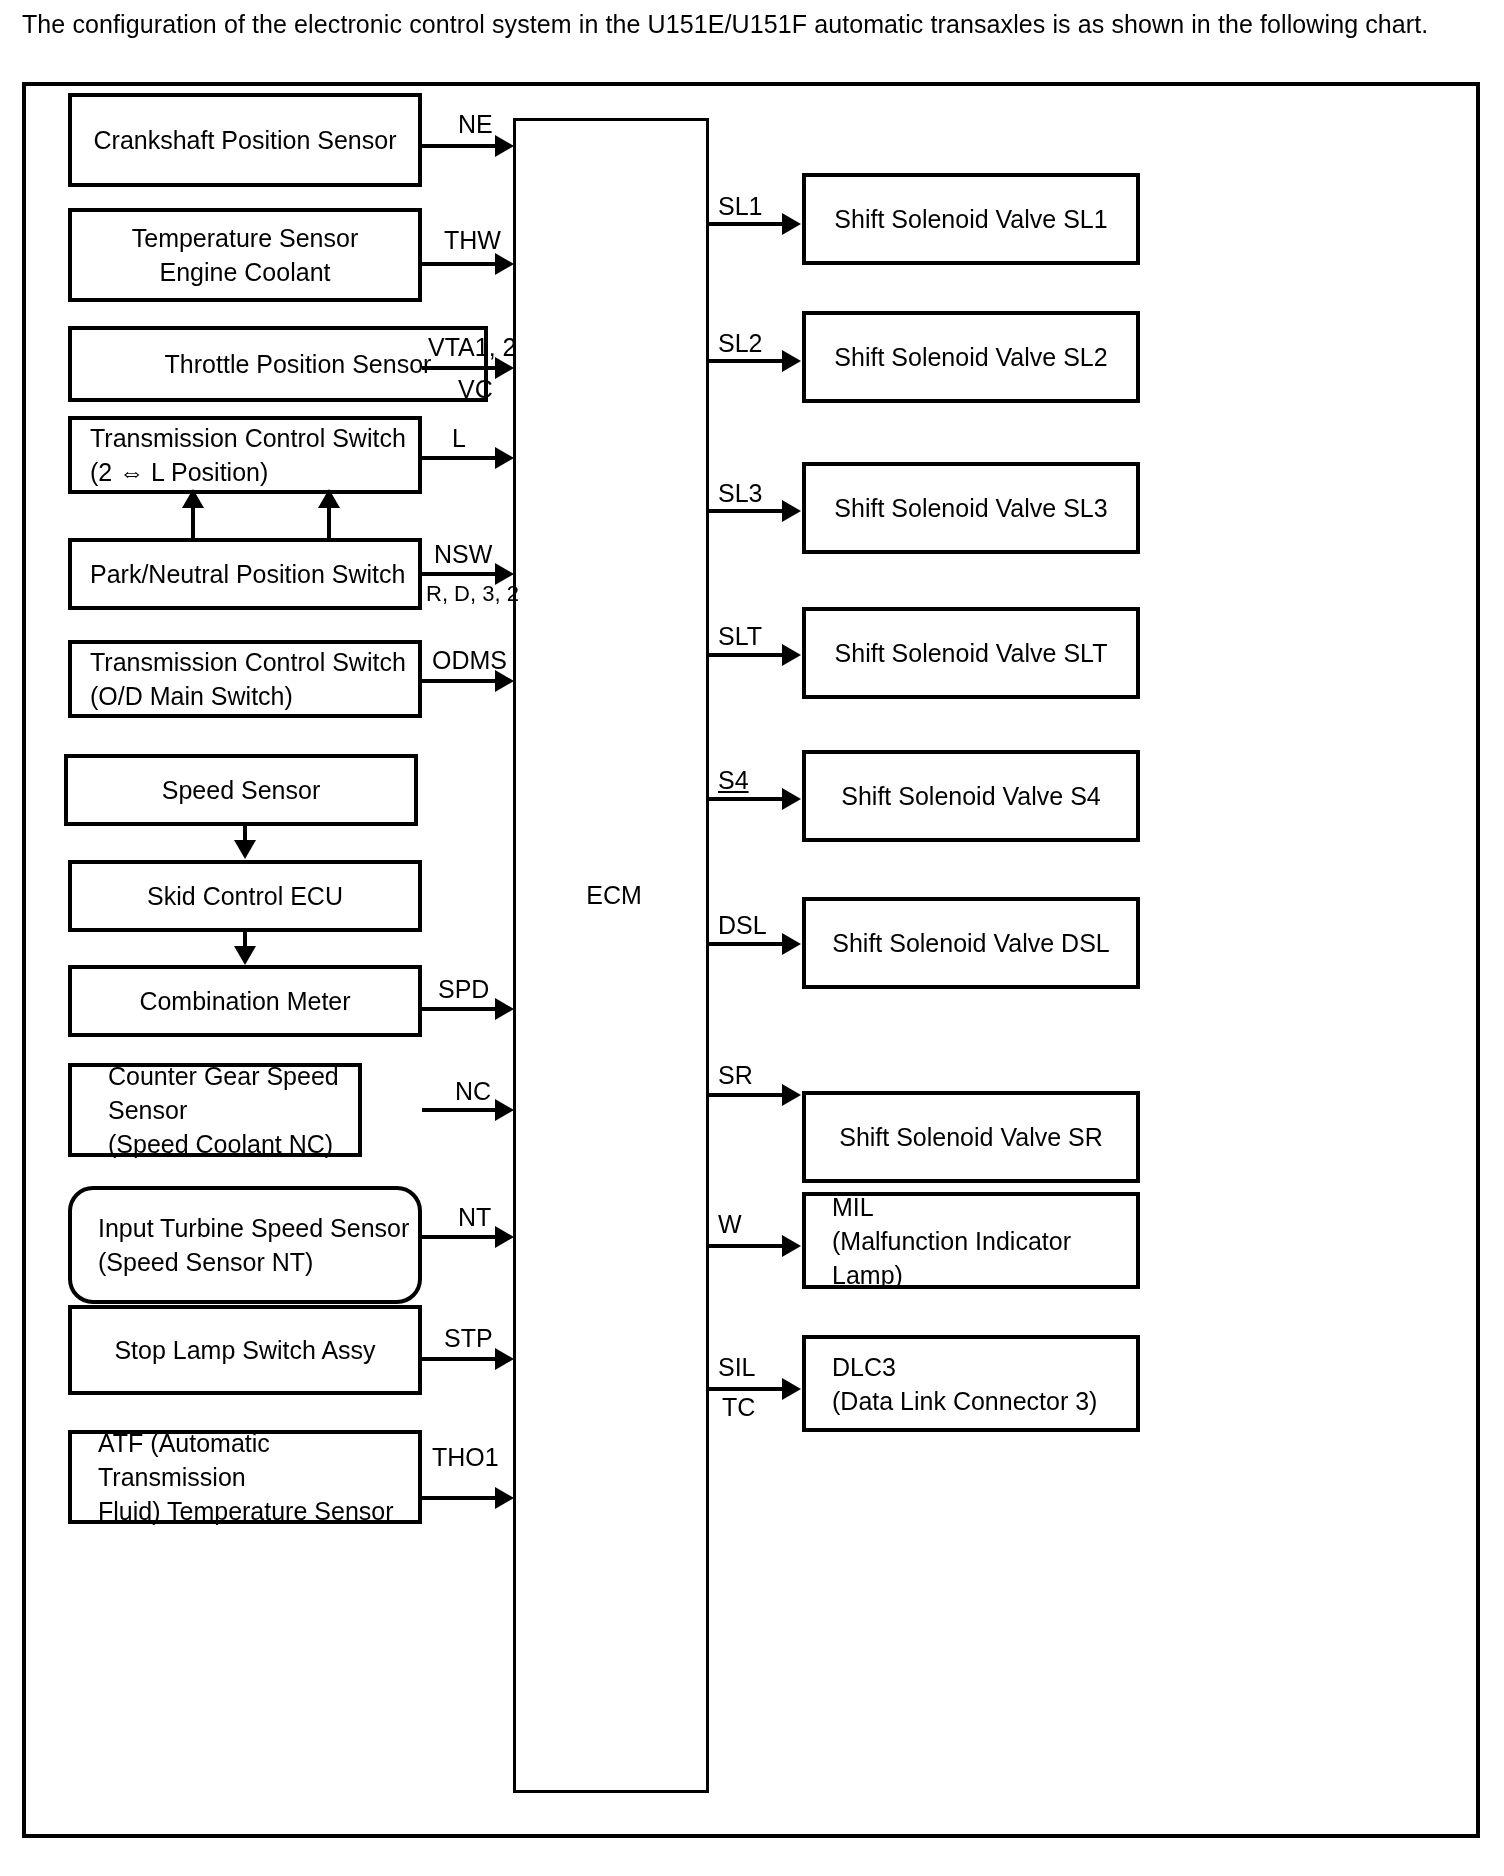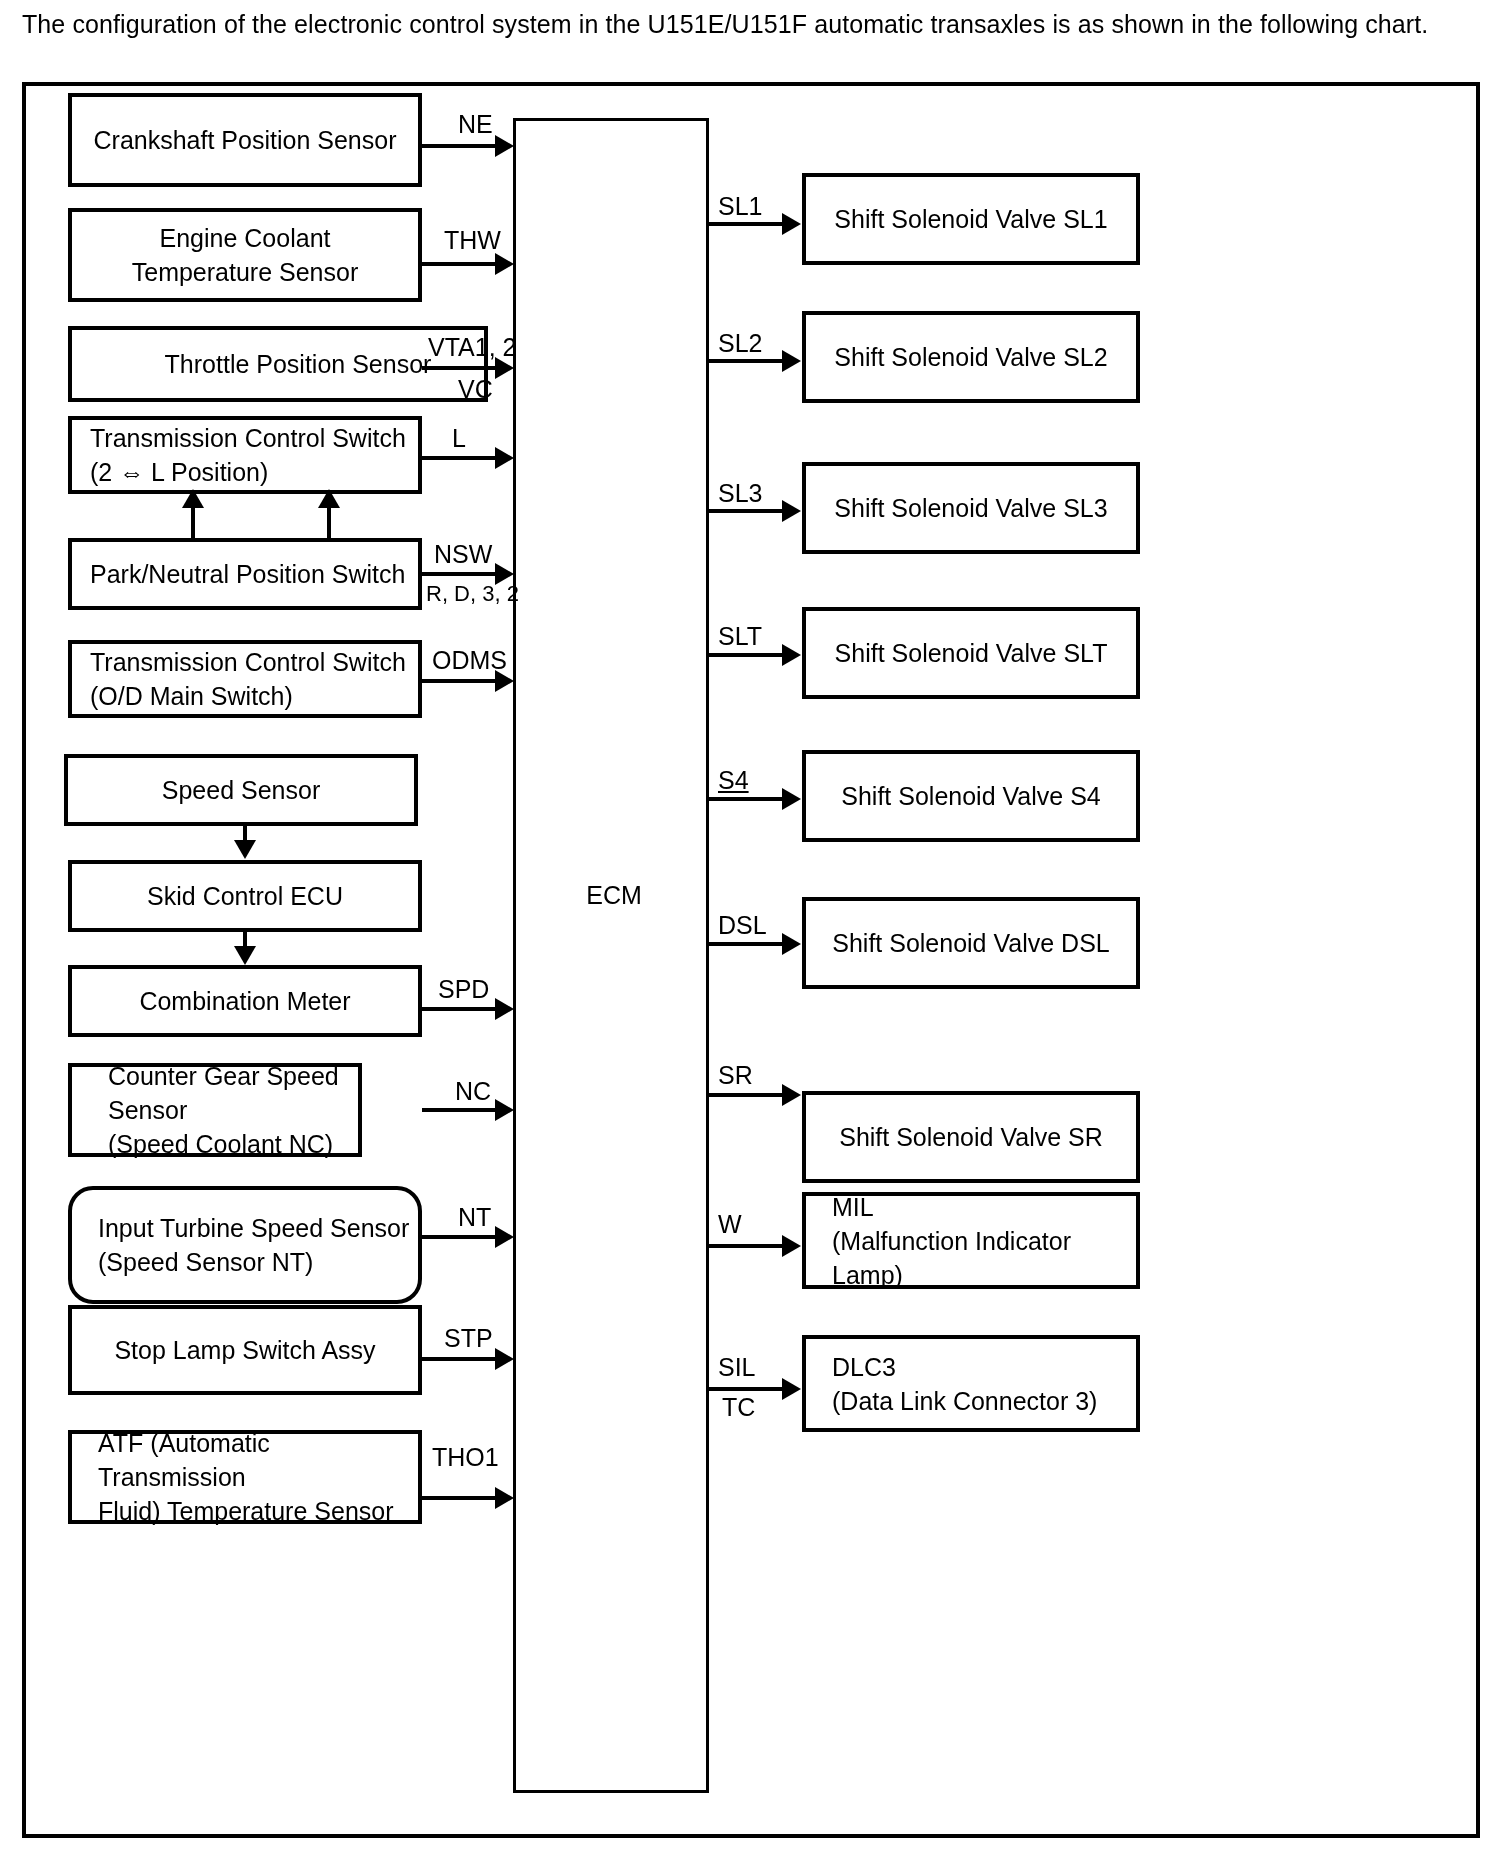--- a/index.html
+++ b/index.html
@@ -128,22 +128,22 @@
 
 <div class="blk center" style="left:68px; top:93px; width:354px; height:94px;">
   <span class="txt">Crankshaft Position Sensor</span>
 </div>
 <div class="hline" style="left:422px; top:144px; width:78px;"></div>
 <div class="arrowR" style="left:495px; top:135px;"></div>
 <div class="sig" style="left:458px; top:110px;">NE</div>
 
 <div class="blk center" style="left:68px; top:208px; width:354px; height:94px;">
   <div style="width:100%;">
+    <div>Temperature Sensor</div>
     <div>Engine Coolant</div>
-    <div>Temperature Sensor</div>
   </div>
 </div>
 <div class="hline" style="left:422px; top:262px; width:78px;"></div>
 <div class="arrowR" style="left:495px; top:253px;"></div>
 <div class="sig" style="left:444px; top:226px;">THW</div>
 
 <div class="blk center" style="left:68px; top:326px; width:420px; height:76px;padding-left:40px;">
   <span class="txt">Throttle Position Sensor</span>
 </div>
 <div class="hline" style="left:422px; top:366px; width:78px;"></div>

